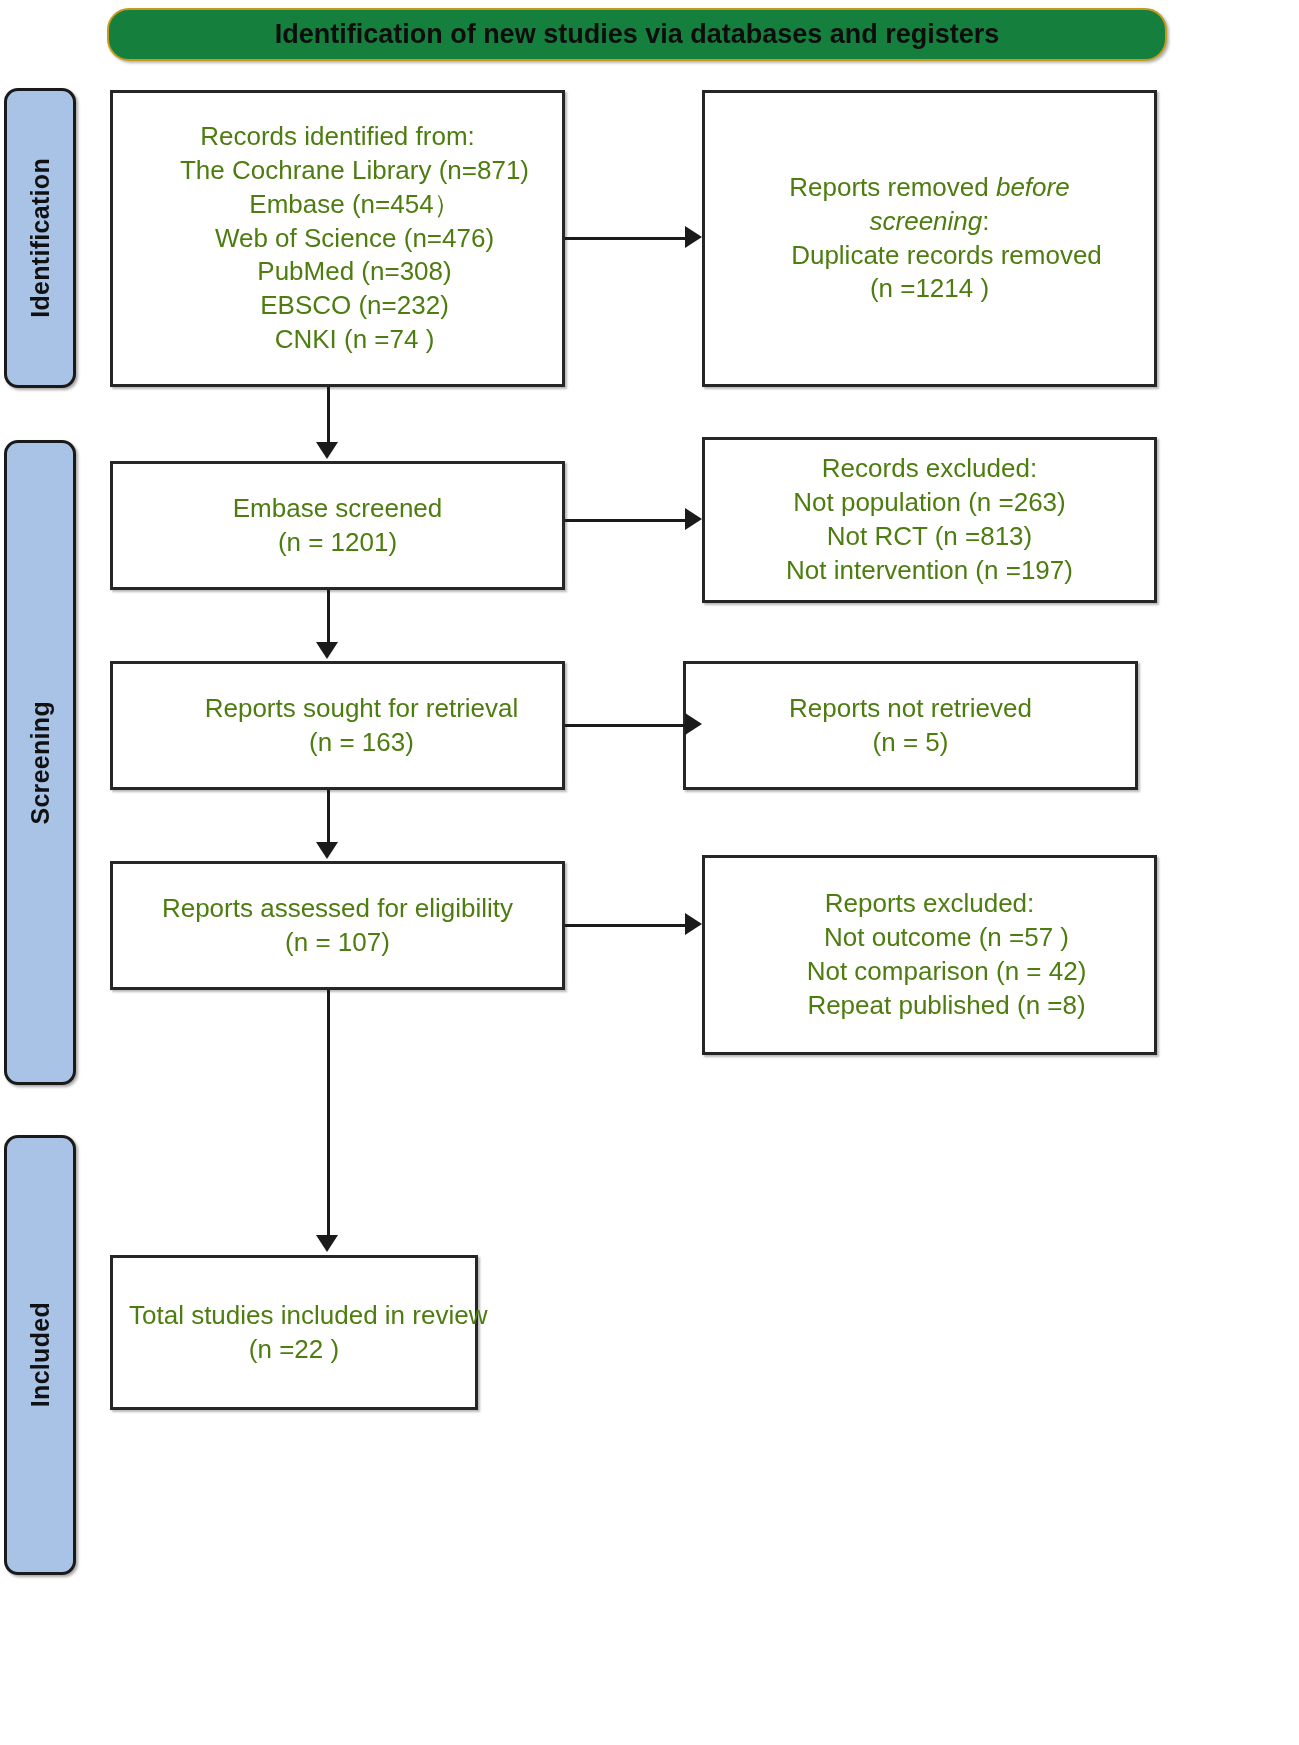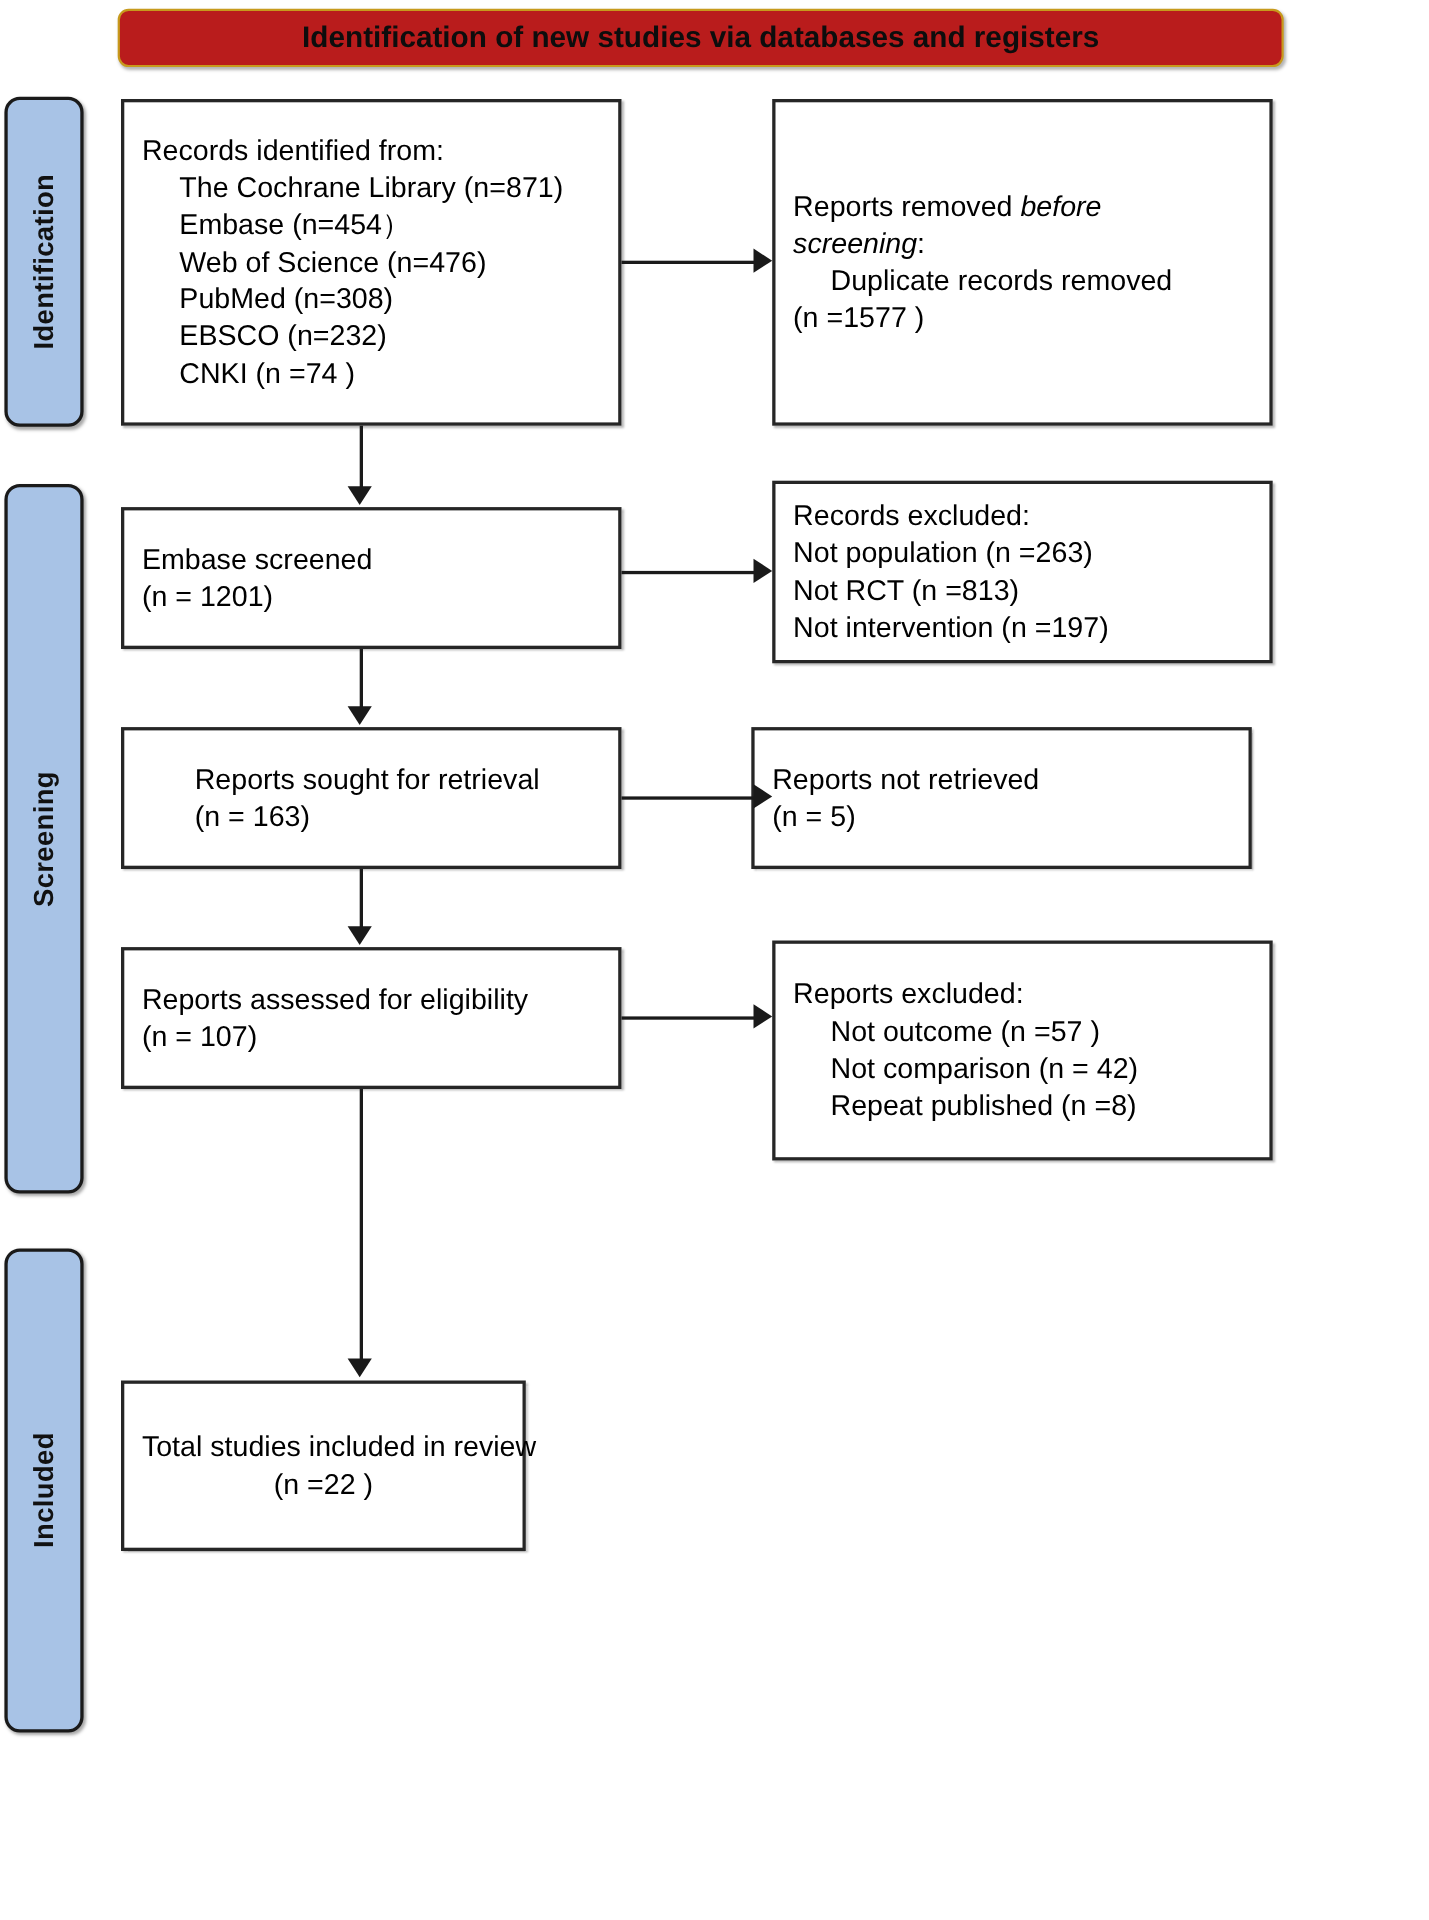--- a/index.html
+++ b/index.html
@@ -37,23 +37,23 @@
     font-weight: bold;
     font-size: 25px;
     letter-spacing: 0.3px;
     color: #111111;
     white-space: nowrap;
   }
 
   
   .banner {
     position: absolute;
-    background: #b91c1c;
+    background: #15803d;
     border: 2px solid #c79a1c;
-    border-radius: 10px;
+    border-radius: 22px;
     box-sizing: border-box;
     display: flex;
     align-items: center;
     justify-content: center;
     box-shadow: 2px 2px 3px rgba(0,0,0,0.30);
   }
   .banner .banner-text {
     font-weight: bold;
     font-size: 27px;
     color: #0d0d0d;
@@ -71,22 +71,23 @@
     flex-direction: column;
     justify-content: center;
     box-shadow: 2px 2px 2px rgba(0,0,0,0.28);
   }
   .box .box-inner {
     padding: 0 16px;
   }
   .box .line {
     font-size: 26px;
     line-height: 1.30;
-    color: #000000;
+    color: #4d7c0f;
     white-space: pre;
+    text-align: center;
   }
   .box .line.indent-1 { padding-left: 34px; }
   .box .line em { font-style: italic; }
 
   
   .conn { position: absolute; }
   .conn .shaft-v {
     position: absolute;
     width: 3px;
     background: #1a1a1a;
@@ -146,21 +147,21 @@
       <div class="line indent-1">EBSCO (n=232)</div>
       <div class="line indent-1">CNKI (n =74 )</div>
     </div>
   </div>
 
   <div class="box" style="left:702px; top:90px; width:455px; height:297px;">
     <div class="box-inner">
       <div class="line"><span>Reports removed </span><em>before</em></div>
       <div class="line"><em>screening</em><span>:</span></div>
       <div class="line indent-1">Duplicate records removed</div>
-      <div class="line">(n =1577 )</div>
+      <div class="line">(n =1214 )</div>
     </div>
   </div>
 
   <div class="conn" style="left:565px; top:226px; width:155px; height:25px;">
     <div class="shaft-h" style="width:122px; top:11px;"></div>
     <div class="arrow-right" style="left:120px; top:0px;"></div>
   </div>
 
   <div class="conn" style="left:316px; top:387px; width:25px; height:75px;">
     <div class="shaft-v" style="height:58px; left:11px;"></div>

